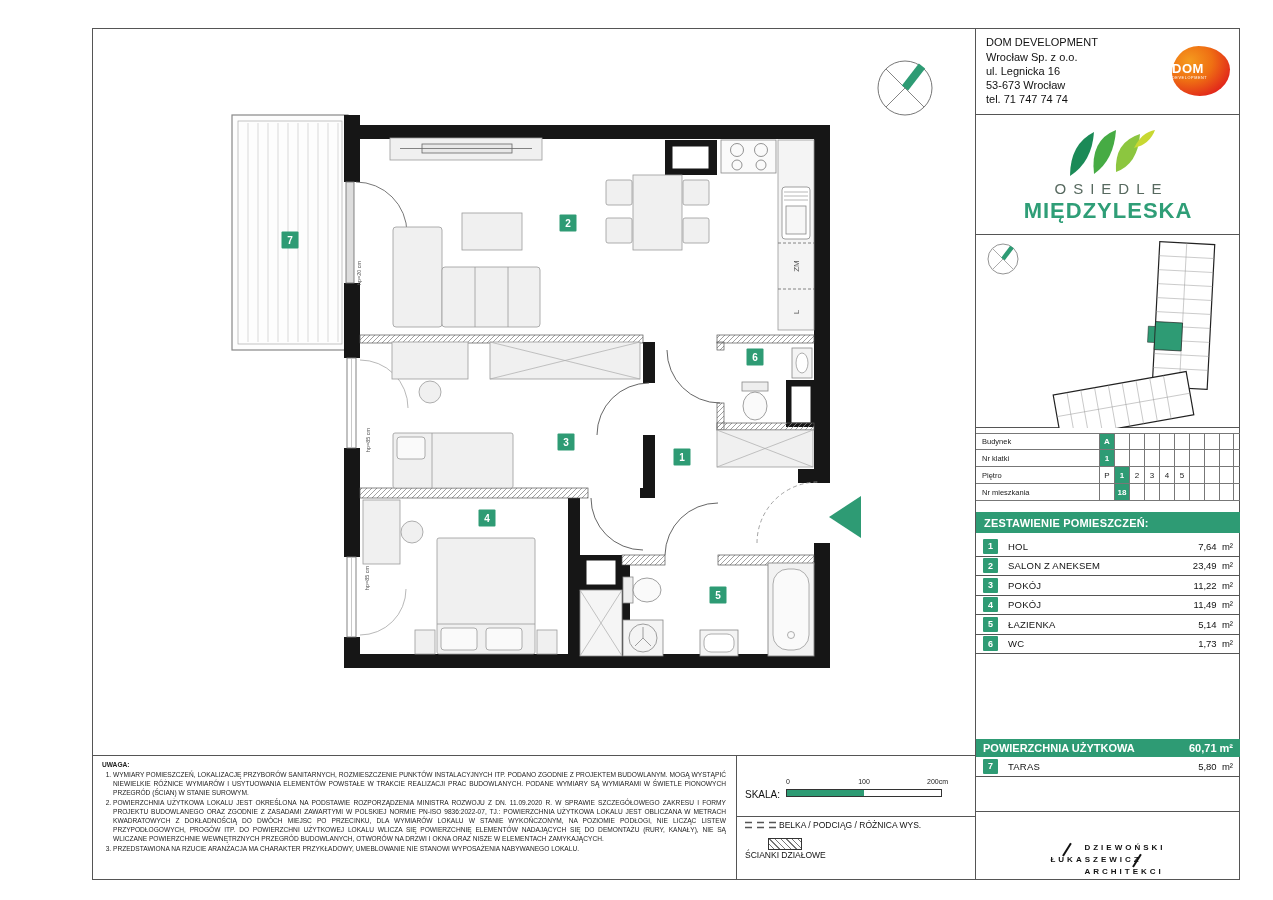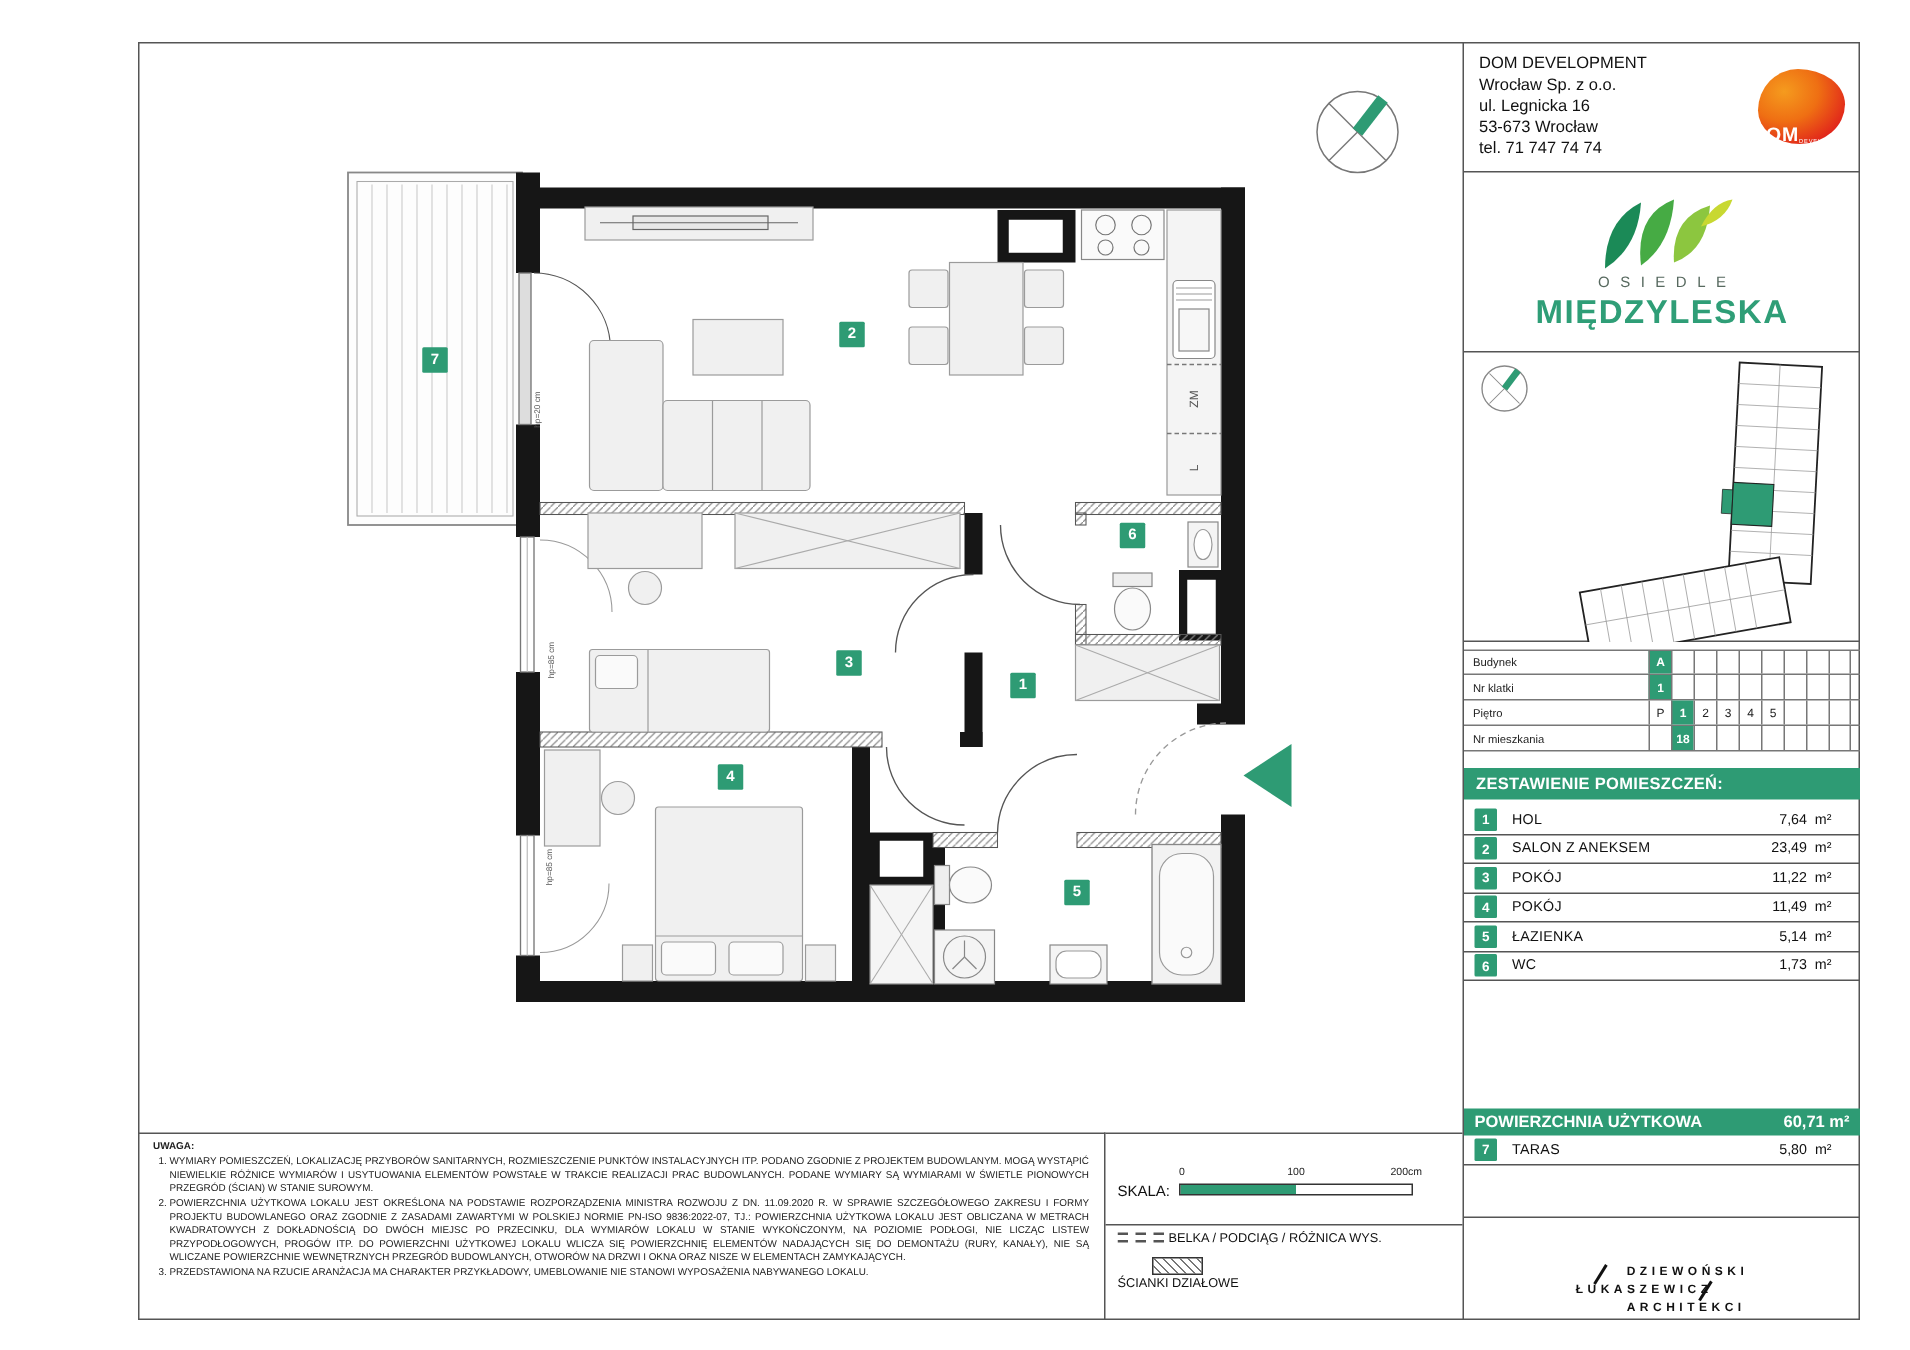--- a/index.html
+++ b/index.html
@@ -6,40 +6,40 @@
   .page{position:relative;width:1273px;height:900px;background:#fff;font-family:"Liberation Sans",sans-serif;overflow:hidden;}
   .doc-frame{position:absolute;left:92px;top:28px;width:1148px;height:852px;border:1px solid #555;box-sizing:border-box;}
   
   .badge{position:absolute;width:17px;height:17px;background:var(--green);color:#fff;font-size:10px;font-weight:bold;display:flex;align-items:center;justify-content:center;transform:translate(-50%,-50%);border-radius:1px;}
   .plan-label{position:absolute;color:#555;white-space:nowrap;transform-origin:center;}
   
   .sidebar{position:absolute;left:975px;top:28px;width:265px;height:852px;border-left:1px solid #555;box-sizing:border-box;display:flex;flex-direction:column;}
   .sb-sec{box-sizing:border-box;}
   .company{height:87px;border-bottom:1px solid #555;display:flex;align-items:center;padding:6px 10px;gap:8px;}
   .company-text{flex:1;font-size:11px;font-weight:normal;color:#111;line-height:1.3;}
-  .dom-logo{width:58px;height:50px;border-radius:46% 54% 52% 48% / 55% 47% 53% 45%;background:radial-gradient(ellipse at 30% 30%,#f59b1e 0%,#ef6f13 40%,#e1251b 78%,#c81a1e 100%);display:flex;flex-direction:row;align-items:flex-end;justify-content:center;color:#fff;flex:none;}
+  .dom-logo{width:58px;height:50px;border-radius:46% 54% 52% 48% / 55% 47% 53% 45%;background:radial-gradient(ellipse at 30% 30%,#f59b1e 0%,#ef6f13 40%,#e1251b 78%,#c81a1e 100%);display:flex;flex-direction:column;align-items:flex-start;justify-content:center;color:#fff;flex:none;}
   .dom-txt{font-size:13px;font-weight:bold;letter-spacing:.5px;line-height:1;}
   .dom-sub{font-size:3.8px;letter-spacing:.6px;margin-top:1px;}
   .estate{height:120px;border-bottom:1px solid #555;display:flex;flex-direction:column;align-items:center;justify-content:center;}
-  .estate-pre{font-size:10px;letter-spacing:7px;color:#57695f;margin-top:2px;text-indent:7px;}
+  .estate-pre{font-size:15px;letter-spacing:7px;color:#57695f;margin-top:2px;text-indent:7px;}
   .estate-name{font-size:22px;font-weight:bold;color:#2f9e77;letter-spacing:1px;margin-top:1px;}
   .miniplan{height:193px;border-bottom:1px solid #555;position:relative;}
   
   .info-table{margin-top:5px;text-align:right;}
   .it-row{display:flex;height:17px;border-bottom:1px solid #777;box-sizing:border-box;align-items:stretch;}
   .it-row:first-child{border-top:1px solid #777;}
   .it-label{width:123px;flex:none;font-size:7.5px;color:#222;display:flex;align-items:center;padding-left:6px;box-sizing:border-box;}
   .it-cell{width:15px;flex:none;border-left:1px solid #777;box-sizing:border-box;font-size:8px;color:#222;display:flex;align-items:center;justify-content:center;}
   .it-cell:last-child{border-right:1px solid #777;}
   .it-cell.hl{background:var(--green);color:#fff;font-weight:bold;}
   .rooms-header{height:21px;background:var(--green);color:#fff;font-size:11px;font-weight:bold;display:flex;align-items:center;padding-left:8px;margin-top:11px;letter-spacing:.2px;}
   .room-row{height:19.5px;border-bottom:1px solid #555;display:flex;align-items:center;box-sizing:border-box;}
   .room-row .badge-s{position:static;transform:none;width:15px;height:15px;font-size:9px;margin-left:7px;margin-right:10px;flex:none;display:flex;align-items:center;justify-content:center;background:var(--green);color:#fff;font-weight:bold;border-radius:1px;}
   .room-name{flex:1;font-size:9.5px;color:#111;letter-spacing:.2px;}
-  .room-area{font-size:9.5px;color:#111;padding-right:19px;}
+  .room-area{font-size:9.5px;color:#111;padding-right:7px;}
   .rooms-list{margin-top:4px;}
   .sb-spacer{flex:1;}
   .summary-bar{height:17.5px;background:var(--green);color:#fff;display:flex;align-items:center;justify-content:space-between;padding:0 7px;font-size:11px;font-weight:bold;}
   .taras-row{height:20px;}
   .empty-cell{height:34.5px;border-bottom:1px solid #555;}
   .arch-cell{height:68px;display:flex;align-items:center;justify-content:center;}
   .arch-logo{position:relative;font-weight:bold;color:#111;font-size:8px;letter-spacing:3px;line-height:1.5;margin-top:28px;}
   .arch-l1{margin-left:34px;}
   .arch-l3{margin-left:34px;}
   .arch-slash{position:absolute;width:1.5px;height:15px;background:#111;}

